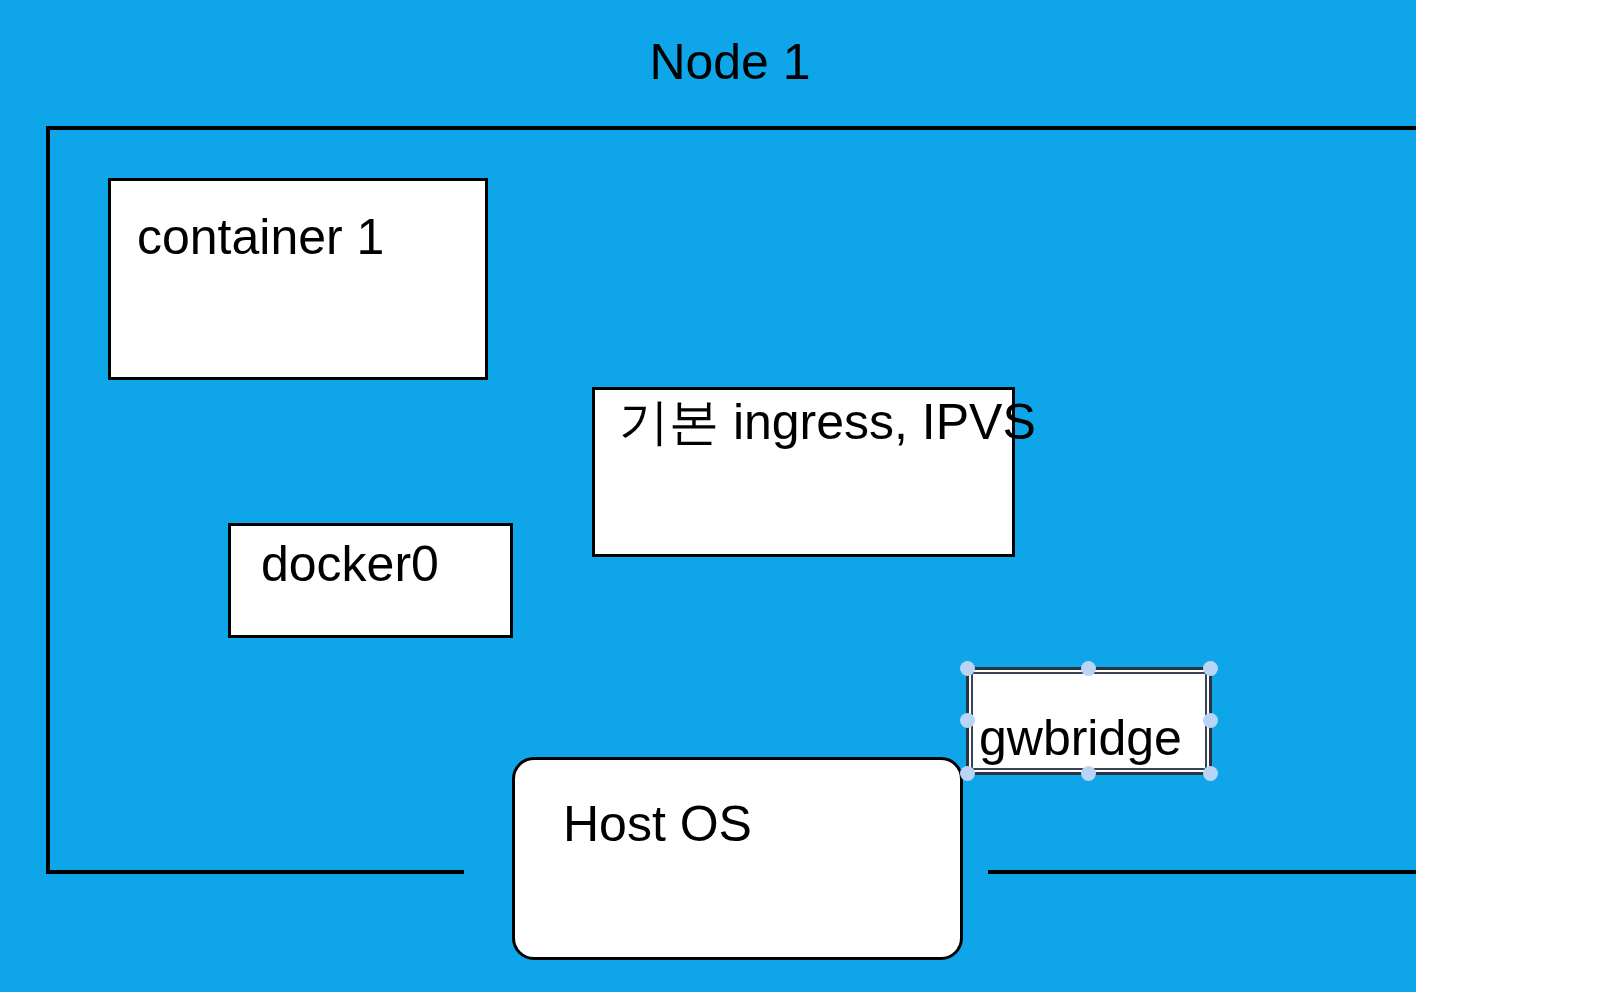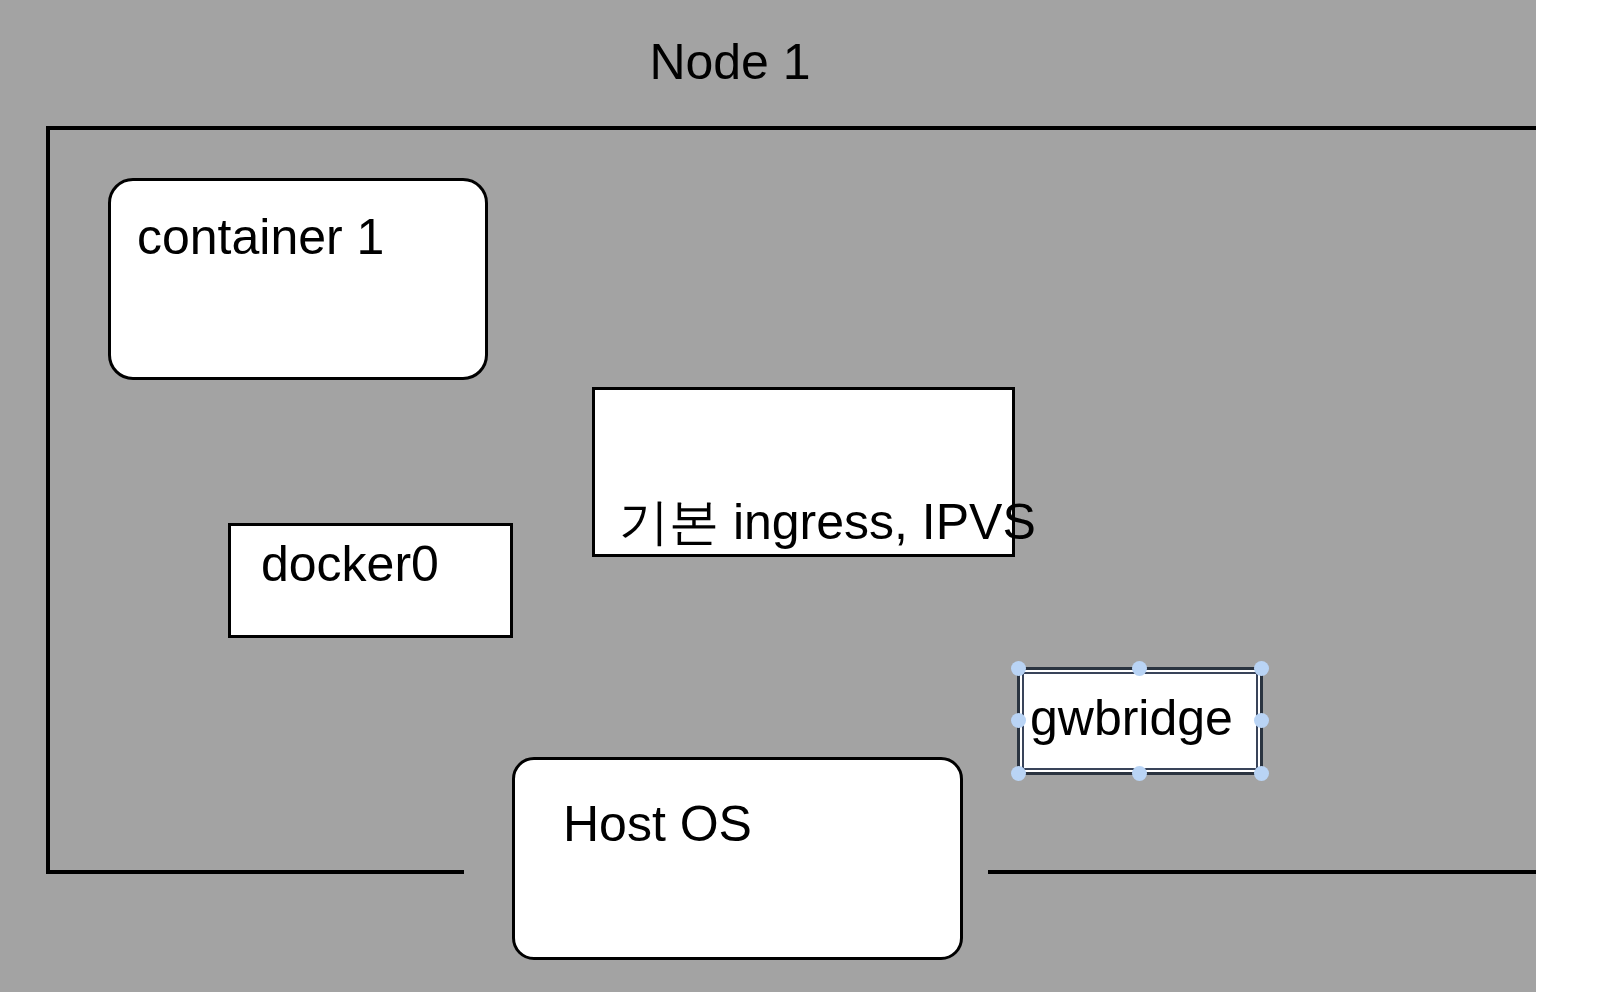--- a/index.html
+++ b/index.html
@@ -1,20 +1,20 @@
 <!DOCTYPE html>
 <html><head>
 <meta charset="utf-8">
 <style>
   html, body { margin: 0; padding: 0; background: #ffffff; }
   #canvas {
     position: relative;
-    width: 1536px;
+    width: 1416px;
     height: 992px;
-    background: #a3a3a3;
+    background: #0ea5e9;
     font-family: "Liberation Sans", "DejaVu Sans", sans-serif;
     color: #000000;
     overflow: hidden;
   }
 
   
   .diagram-title {
     position: absolute;
     left: 560px; top: 34px; width: 340px;
     text-align: center;
@@ -49,45 +49,44 @@
     border: 3px solid #000;
     background: #ffffff;
     font-size: 50px;
     line-height: 56px;
     white-space: nowrap;
   }
 
   .shape-container1 {
     left: 108px; top: 178px; width: 380px; height: 202px;
     padding: 28px 0 0 26px;
-    border-radius: 25px;
   }
   .shape-ingress {
     left: 592px; top: 387px; width: 423px; height: 170px;
-    display: flex; flex-direction: column; justify-content: flex-end;
+    display: flex; flex-direction: column; justify-content: flex-start;
     padding-left: 24px;
     line-height: 64px;
   }
   .shape-docker0 {
     left: 228px; top: 523px; width: 285px; height: 115px;
     padding: 10px 0 0 30px;
   }
   .shape-hostos {
     left: 512px; top: 757px; width: 451px; height: 203px;
     padding: 36px 0 0 48px;
     border-width: 3px;
     border-radius: 22px;
   }
 
   
   .shape-gwbridge {
-    left: 1017px; top: 667px; width: 246px; height: 108px;
+    left: 966px; top: 667px; width: 246px; height: 108px;
     border: 3px solid #2a3340;
     box-shadow: inset 0 0 0 2px #ffffff, inset 0 0 0 4px #39445a;
-    display: flex; align-items: center;
+    display: flex; align-items: flex-end;
     padding: 0 0 6px 10px;
   }
   .handle {
     position: absolute;
     width: 15px; height: 15px;
     border-radius: 50%;
     background: #b9d4f5;
   }
   .h-nw { left: -9px;  top: -9px; }
   .h-n  { left: 50%;   top: -9px;  margin-left: -8px; }

